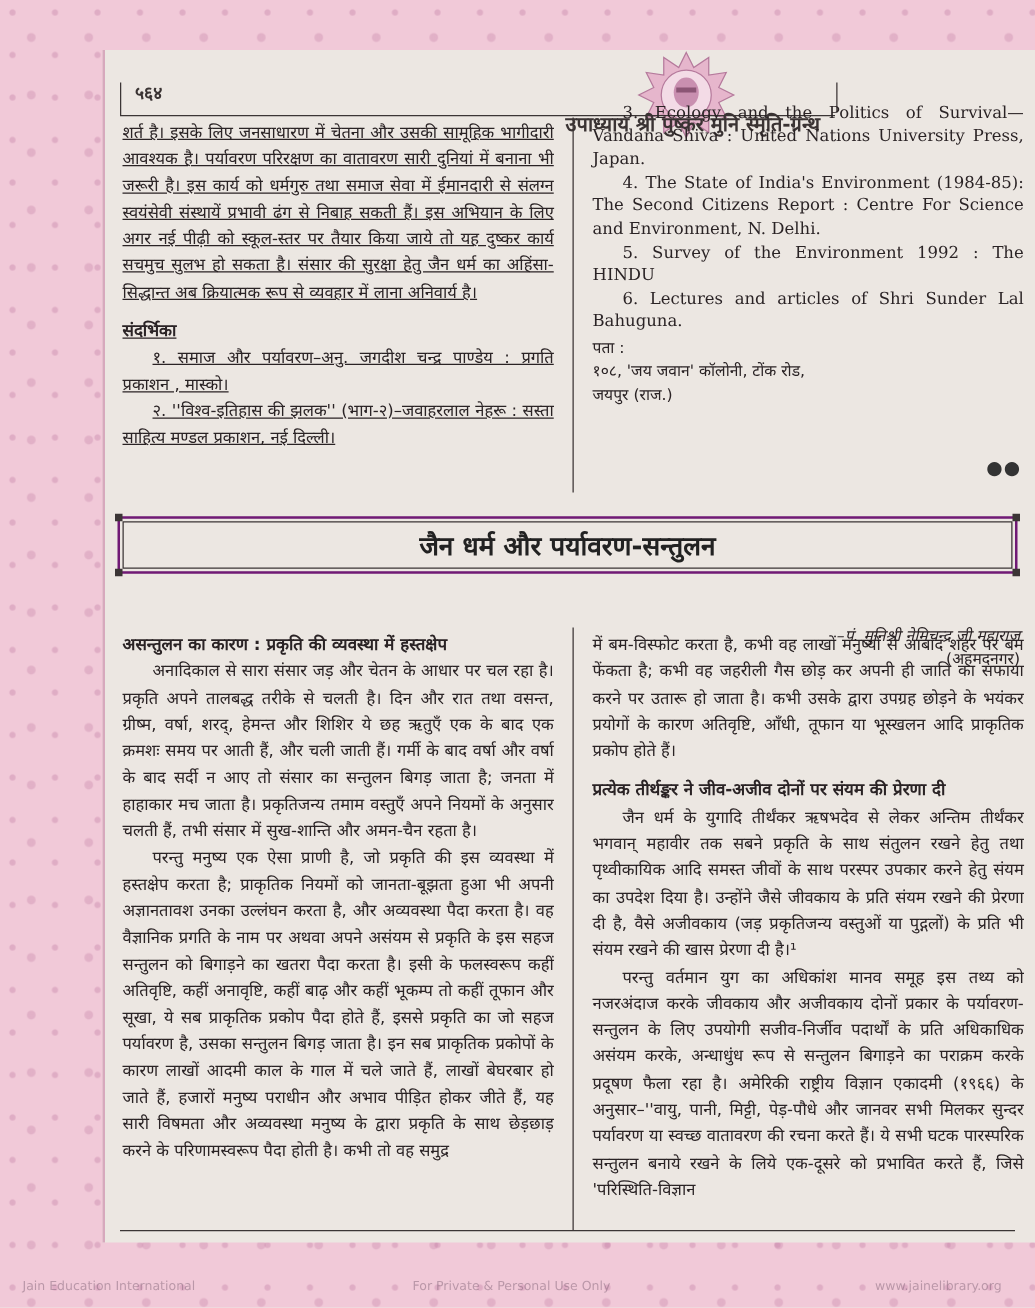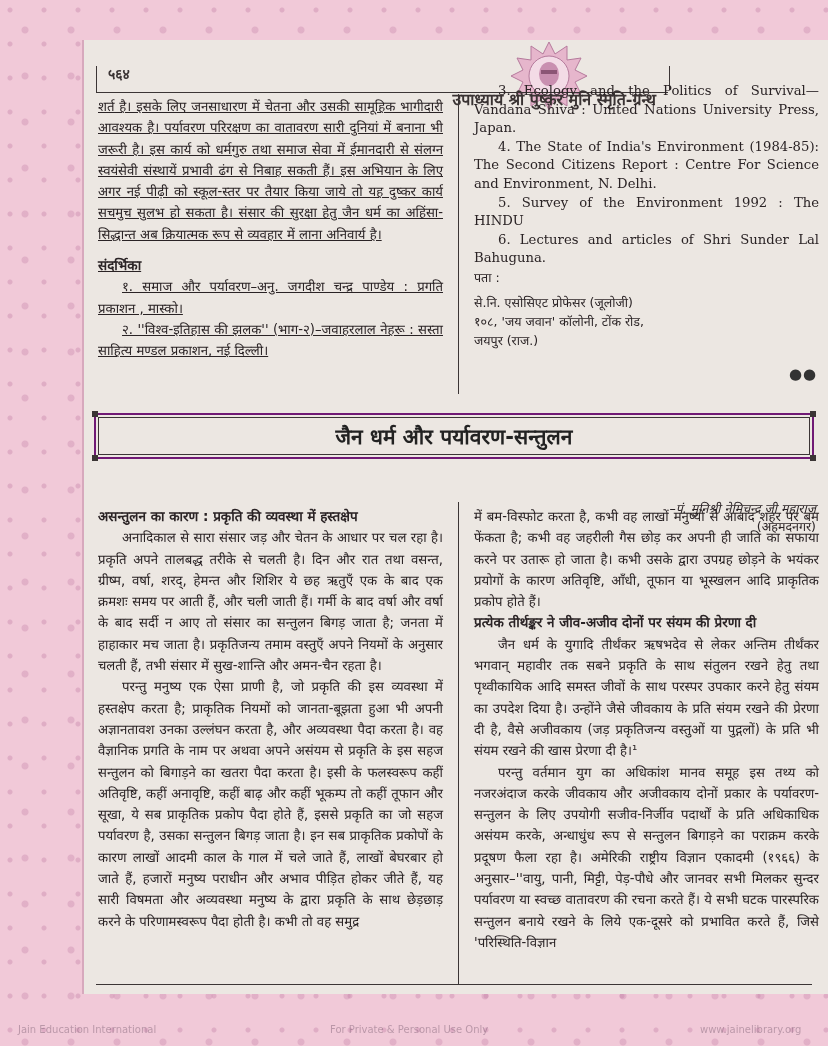--- a/index.html
+++ b/index.html
@@ -80,21 +80,20 @@
   </div>
 
   <div class="col-sep" style="left:374px; top:54px; height:300px;"></div>
 
   <div class="col" style="left:390px; top:42px; width:345px;">
     <p class="indent ref-en">3. Ecology and the Politics of Survival— Vandana Shiva : United Nations University Press, Japan.</p>
     <p class="indent ref-en gap">4. The State of India's Environment (1984-85): The Second Citizens Report : Centre For Science and Environment, N. Delhi.</p>
     <p class="indent ref-en gap">5. Survey of the Environment 1992 : The HINDU</p>
     <p class="indent ref-en gap">6. Lectures and articles of Shri Sunder Lal Bahuguna.</p>
     <p style="font-size:12.5px; line-height:19px;">पता :</p>
-    <p style="font-size:12.5px; line-height:19px; margin-top:6px;">से.नि. एसोसिएट प्रोफेसर (जूलोजी)</p>
     <p style="font-size:12.5px; line-height:19px;">१०८, 'जय जवान' कॉलोनी, टोंक रोड,</p>
     <p style="font-size:12.5px; line-height:19px;">जयपुर (राज.)</p>
   </div>
   <span class="dots">●●</span>
 
   <div class="title-box">
     <div class="corner" style="left:-4px; top:-4px;"></div>
     <div class="corner" style="right:-4px; top:-4px;"></div>
     <div class="corner" style="left:-4px; bottom:-4px;"></div>
     <div class="corner" style="right:-4px; bottom:-4px;"></div>
@@ -109,21 +108,21 @@
   <div class="col" style="left:14px; top:466px; width:345px;">
     <p class="sec-head">असन्तुलन का कारण : प्रकृति की व्यवस्था में हस्तक्षेप</p>
     <p class="indent">अनादिकाल से सारा संसार जड़ और चेतन के आधार पर चल रहा है। प्रकृति अपने तालबद्ध तरीके से चलती है। दिन और रात तथा वसन्त, ग्रीष्म, वर्षा, शरद्, हेमन्त और शिशिर ये छह ऋतुएँ एक के बाद एक क्रमशः समय पर आती हैं, और चली जाती हैं। गर्मी के बाद वर्षा और वर्षा के बाद सर्दी न आए तो संसार का सन्तुलन बिगड़ जाता है; जनता में हाहाकार मच जाता है। प्रकृतिजन्य तमाम वस्तुएँ अपने नियमों के अनुसार चलती हैं, तभी संसार में सुख-शान्ति और अमन-चैन रहता है।</p>
     <p class="indent gap">परन्तु मनुष्य एक ऐसा प्राणी है, जो प्रकृति की इस व्यवस्था में हस्तक्षेप करता है; प्राकृतिक नियमों को जानता-बूझता हुआ भी अपनी अज्ञानतावश उनका उल्लंघन करता है, और अव्यवस्था पैदा करता है। वह वैज्ञानिक प्रगति के नाम पर अथवा अपने असंयम से प्रकृति के इस सहज सन्तुलन को बिगाड़ने का खतरा पैदा करता है। इसी के फलस्वरूप कहीं अतिवृष्टि, कहीं अनावृष्टि, कहीं बाढ़ और कहीं भूकम्प तो कहीं तूफान और सूखा, ये सब प्राकृतिक प्रकोप पैदा होते हैं, इससे प्रकृति का जो सहज पर्यावरण है, उसका सन्तुलन बिगड़ जाता है। इन सब प्राकृतिक प्रकोपों के कारण लाखों आदमी काल के गाल में चले जाते हैं, लाखों बेघरबार हो जाते हैं, हजारों मनुष्य पराधीन और अभाव पीड़ित होकर जीते हैं, यह सारी विषमता और अव्यवस्था मनुष्य के द्वारा प्रकृति के साथ छेड़छाड़ करने के परिणामस्वरूप पैदा होती है। कभी तो वह समुद्र</p>
   </div>
 
   <div class="col-sep" style="left:374px; top:462px; height:482px;"></div>
 
   <div class="col" style="left:390px; top:466px; width:345px;">
     <p>में बम-विस्फोट करता है, कभी वह लाखों मनुष्यों से आबाद शहर पर बम फेंकता है; कभी वह जहरीली गैस छोड़ कर अपनी ही जाति का सफाया करने पर उतारू हो जाता है। कभी उसके द्वारा उपग्रह छोड़ने के भयंकर प्रयोगों के कारण अतिवृष्टि, आँधी, तूफान या भूस्खलन आदि प्राकृतिक प्रकोप होते हैं।</p>
-    <p class="sec-head" style="">प्रत्येक तीर्थङ्कर ने जीव-अजीव दोनों पर संयम की प्रेरणा दी</p>
+    <p class="sec-head" style="margin-top:10px;">प्रत्येक तीर्थङ्कर ने जीव-अजीव दोनों पर संयम की प्रेरणा दी</p>
     <p class="indent">जैन धर्म के युगादि तीर्थंकर ऋषभदेव से लेकर अन्तिम तीर्थंकर भगवान् महावीर तक सबने प्रकृति के साथ संतुलन रखने हेतु तथा पृथ्वीकायिक आदि समस्त जीवों के साथ परस्पर उपकार करने हेतु संयम का उपदेश दिया है। उन्होंने जैसे जीवकाय के प्रति संयम रखने की प्रेरणा दी है, वैसे अजीवकाय (जड़ प्रकृतिजन्य वस्तुओं या पुद्गलों) के प्रति भी संयम रखने की खास प्रेरणा दी है।¹</p>
     <p class="indent gap">परन्तु वर्तमान युग का अधिकांश मानव समूह इस तथ्य को नजरअंदाज करके जीवकाय और अजीवकाय दोनों प्रकार के पर्यावरण-सन्तुलन के लिए उपयोगी सजीव-निर्जीव पदार्थों के प्रति अधिकाधिक असंयम करके, अन्धाधुंध रूप से सन्तुलन बिगाड़ने का पराक्रम करके प्रदूषण फैला रहा है। अमेरिकी राष्ट्रीय विज्ञान एकादमी (१९६६) के अनुसार–''वायु, पानी, मिट्टी, पेड़-पौधे और जानवर सभी मिलकर सुन्दर पर्यावरण या स्वच्छ वातावरण की रचना करते हैं। ये सभी घटक पारस्परिक सन्तुलन बनाये रखने के लिये एक-दूसरे को प्रभावित करते हैं, जिसे 'परिस्थिति-विज्ञान</p>
   </div>
 
   <div class="footer-line"></div>
 </div>
 
 <span class="watermark" style="left:18px;">Jain Education International</span>
 <span class="watermark" style="left:330px;">For Private &amp; Personal Use Only</span>
 <span class="watermark" style="left:700px;">www.jainelibrary.org</span>

